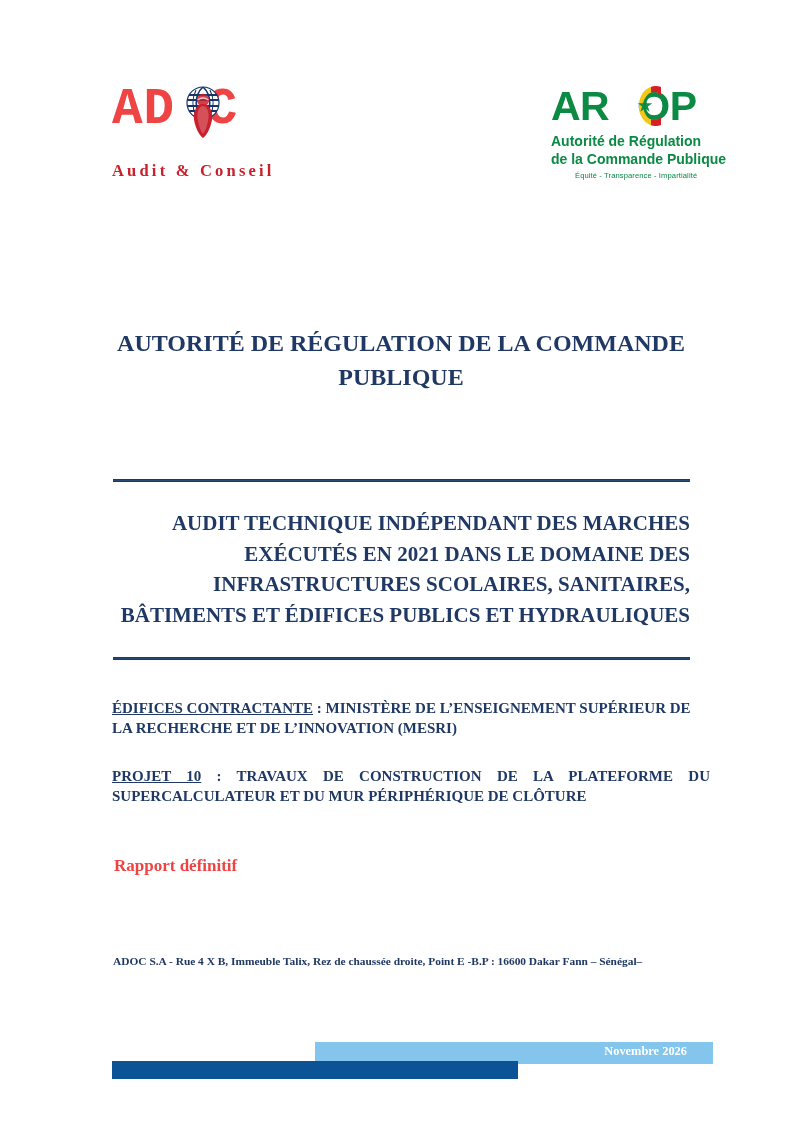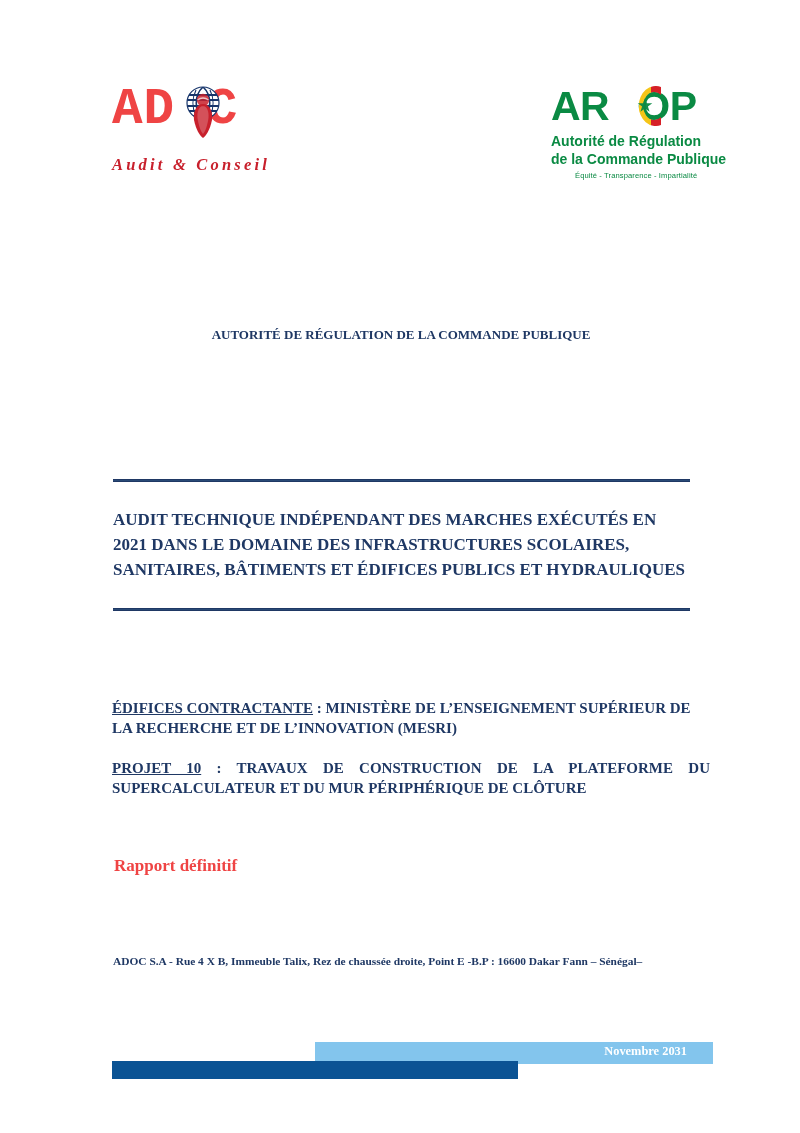--- a/index.html
+++ b/index.html
@@ -52,26 +52,25 @@
   .adoc-globe {
     position: absolute;
     left: 71px;
     top: 2px;
     width: 40px;
     height: 52px;
     overflow: visible;
   }
   .adoc-tag {
     font-family: "Liberation Serif", "DejaVu Serif", serif;
-    font-style: italic;
     font-weight: bold;
     font-size: 16.5px;
     letter-spacing: 3.2px;
     color: #C8202C;
-    margin-top: 15px;
+    margin-top: 21px;
     white-space: nowrap;
   }
 
   
   .arcop-logo {
     position: absolute;
     left: 551px;
     top: 8px;
     width: 200px;
     height: 100px;
@@ -112,43 +111,43 @@
     padding-left: 24px;
   }
 
   
   .main-title {
     position: absolute;
     left: 112px;
     top: 326px;
     width: 578px;
     text-align: center;
-    font-size: 13px;
+    font-size: 24px;
     font-weight: bold;
     line-height: 1.42;
     color: #1F3864;
   }
 
   
   .audit-block {
     position: absolute;
     left: 113px;
     top: 479px;
     width: 577px;
   }
   .hr-navy {
     height: 3px;
     background: #2A4A76;
     border-top: 1px solid #1F3864;
     border-bottom: 1px solid #1F3864;
     box-sizing: border-box;
   }
   .audit-title {
-    text-align: left;
-    font-size: 17px;
+    text-align: right;
+    font-size: 21px;
     font-weight: bold;
     line-height: 1.46;
     color: #1F3864;
     padding: 26px 0 26px 0;
   }
 
   
   .body-block {
     position: absolute;
     left: 112px;
@@ -158,21 +157,21 @@
   .para {
     font-size: 15px;
     font-weight: bold;
     line-height: 1.34;
     color: #1F3864;
   }
   .para.justified {
     text-align: justify;
   }
   .para + .para {
-    margin-top: 20px;
+    margin-top: 28px;
   }
   .u {
     text-decoration: underline;
   }
 
   
   .rapport {
     position: absolute;
     left: 114px;
     top: 856px;
@@ -302,17 +301,17 @@
     <div class="para justified"><span class="u">PROJET 10</span><span> : </span><span>TRAVAUX DE CONSTRUCTION DE LA PLATEFORME DU SUPERCALCULATEUR ET DU MUR PÉRIPHÉRIQUE DE CLÔTURE</span></div>
   </div>
 
   <div class="rapport">Rapport définitif</div>
 
   <div class="footer-contact">
     <div>ADOC S.A - Rue 4 X B, Immeuble Talix, Rez de chaussée droite, Point E -B.P : 16600 Dakar Fann – Sénégal–</div>
   </div>
 
   <div class="bar-light">
-    <span class="date">Novembre 2031</span>
+    <span class="date">Novembre 2026</span>
   </div>
   <div class="bar-dark"></div>
 
 </div>
 
 </body></html>

